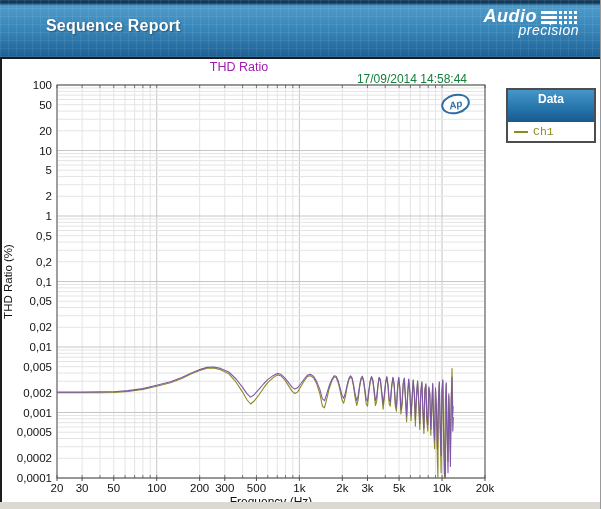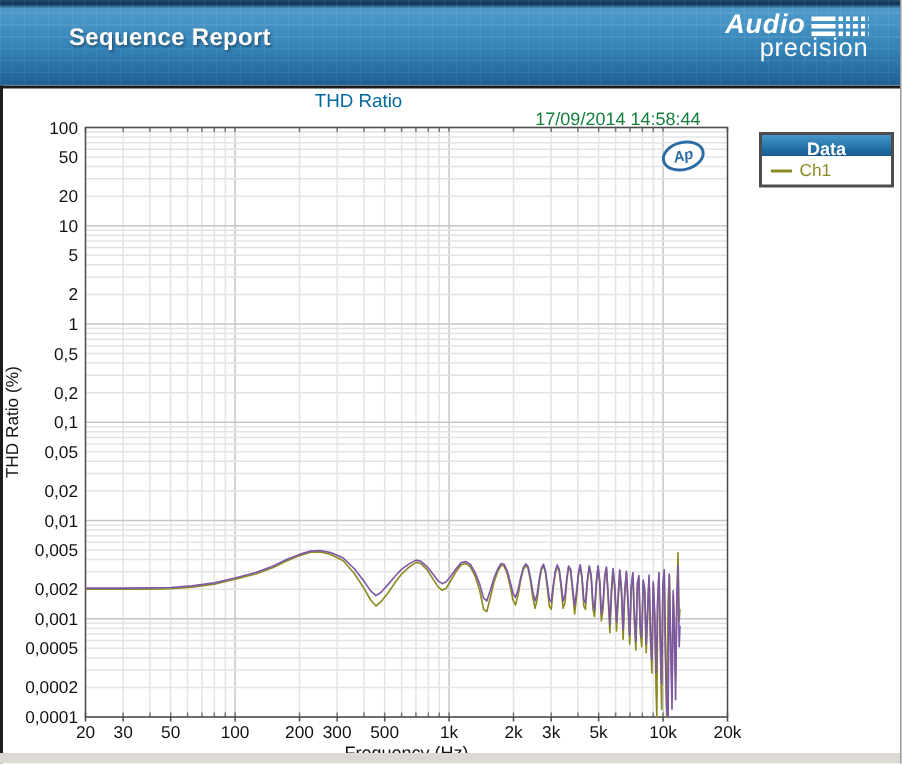--- a/index.html
+++ b/index.html
@@ -29,50 +29,50 @@
   .ap-logo-bars{
     width:38px;height:15px;display:inline-block;
     background:
       linear-gradient(90deg,#fff 0 0) 0 2px/16px 3px no-repeat,
       linear-gradient(90deg,#fff 0 0) 0 7px/16px 3px no-repeat,
       linear-gradient(90deg,#fff 0 0) 0 12px/16px 3px no-repeat,
       repeating-linear-gradient(90deg,#fff 0 3px,transparent 3px 5px) 18px 2px/20px 3px no-repeat,
       repeating-linear-gradient(90deg,#fff 0 3px,transparent 3px 5px) 18px 7px/20px 3px no-repeat,
       repeating-linear-gradient(90deg,#fff 0 3px,transparent 3px 5px) 18px 12px/20px 3px no-repeat;
   }
-  .ap-logo-row2{font-size:17px;margin:-2px 0 0 14px;letter-spacing:.5px;}
+  .ap-logo-row2{font-size:14px;font-style:italic;margin:-2px 0 0 14px;letter-spacing:.5px;}
   
   .page{
     position:absolute;left:0;top:57px;width:601px;height:452px;
     background:#fff;border-top:2px solid #1c1c1c;border-left:2px solid #1c1c1c;
     box-sizing:border-box;
   }
   .chart-title{
     position:absolute;left:0;top:60px;width:478px;text-align:center;
-    font-size:12.5px;color:#0369a1;
+    font-size:12.5px;color:#a21caf;
   }
   .timestamp{
     position:absolute;left:4px;top:72px;width:463px;text-align:right;
     font-size:12px;color:#15803d;
   }
   #plot-svg{position:absolute;left:0;top:57px;}
   .ap-badge{
     position:absolute;left:441px;top:94px;width:25px;height:16px;
     border:2px solid #2e6da4;border-radius:50%;background:#fff;
     color:#2e6da4;font-size:10px;font-style:italic;font-weight:bold;
     display:flex;align-items:center;justify-content:center;
     transform:rotate(-14deg);
   }
   
   .legend{
     position:absolute;left:506px;top:88px;width:90px;
     border:2px solid #4d4d4d;background:#fff;box-sizing:border-box;
   }
   .legend-header{
-    height:14px;line-height:18px;text-align:center;color:#fff;
+    height:32px;line-height:18px;text-align:center;color:#fff;
     font-size:12px;font-weight:bold;
     background:linear-gradient(180deg,#4696c8 0%,#2676ad 55%,#175a8e 100%);
   }
   .legend-row{display:flex;align-items:center;gap:5px;padding:2px 6px;height:15px;cursor:default;}
   .legend-row .swatch{width:14px;height:2px;display:inline-block;}
   .legend-row .lbl{font-size:11.5px;}
   .footer-strip{
     position:absolute;left:0;bottom:0;width:601px;height:7px;background:#dcd9d3;
   }
 </style>
@@ -286,17 +286,17 @@
     <text x="271" y="449" text-anchor="middle" font-family="&quot;Liberation Sans&quot;, sans-serif" font-size="12" fill="#111">Frequency (Hz)</text>
     <text x="12" y="224.5" text-anchor="middle" font-family="&quot;Liberation Sans&quot;, sans-serif" font-size="11.5" fill="#111" transform="rotate(-90 12 224.5)">THD Ratio (%)</text>
   </svg>
 
 <div class="ap-badge">Ap</div>
 
 <div class="legend">
   <div class="legend-header">Data</div>
   <div class="legend-row">
     <span class="swatch" style="background: rgb(139, 139, 34);"></span>
-    <span class="lbl" style="color: rgb(139, 139, 34);">Ch1</span>
+    <span class="lbl" style="color: rgb(139, 139, 34); font-family: Liberation Mono, monospace;">Ch1</span>
   </div>
 </div>
 
 <div class="footer-strip"></div>
 
 </body></html>

